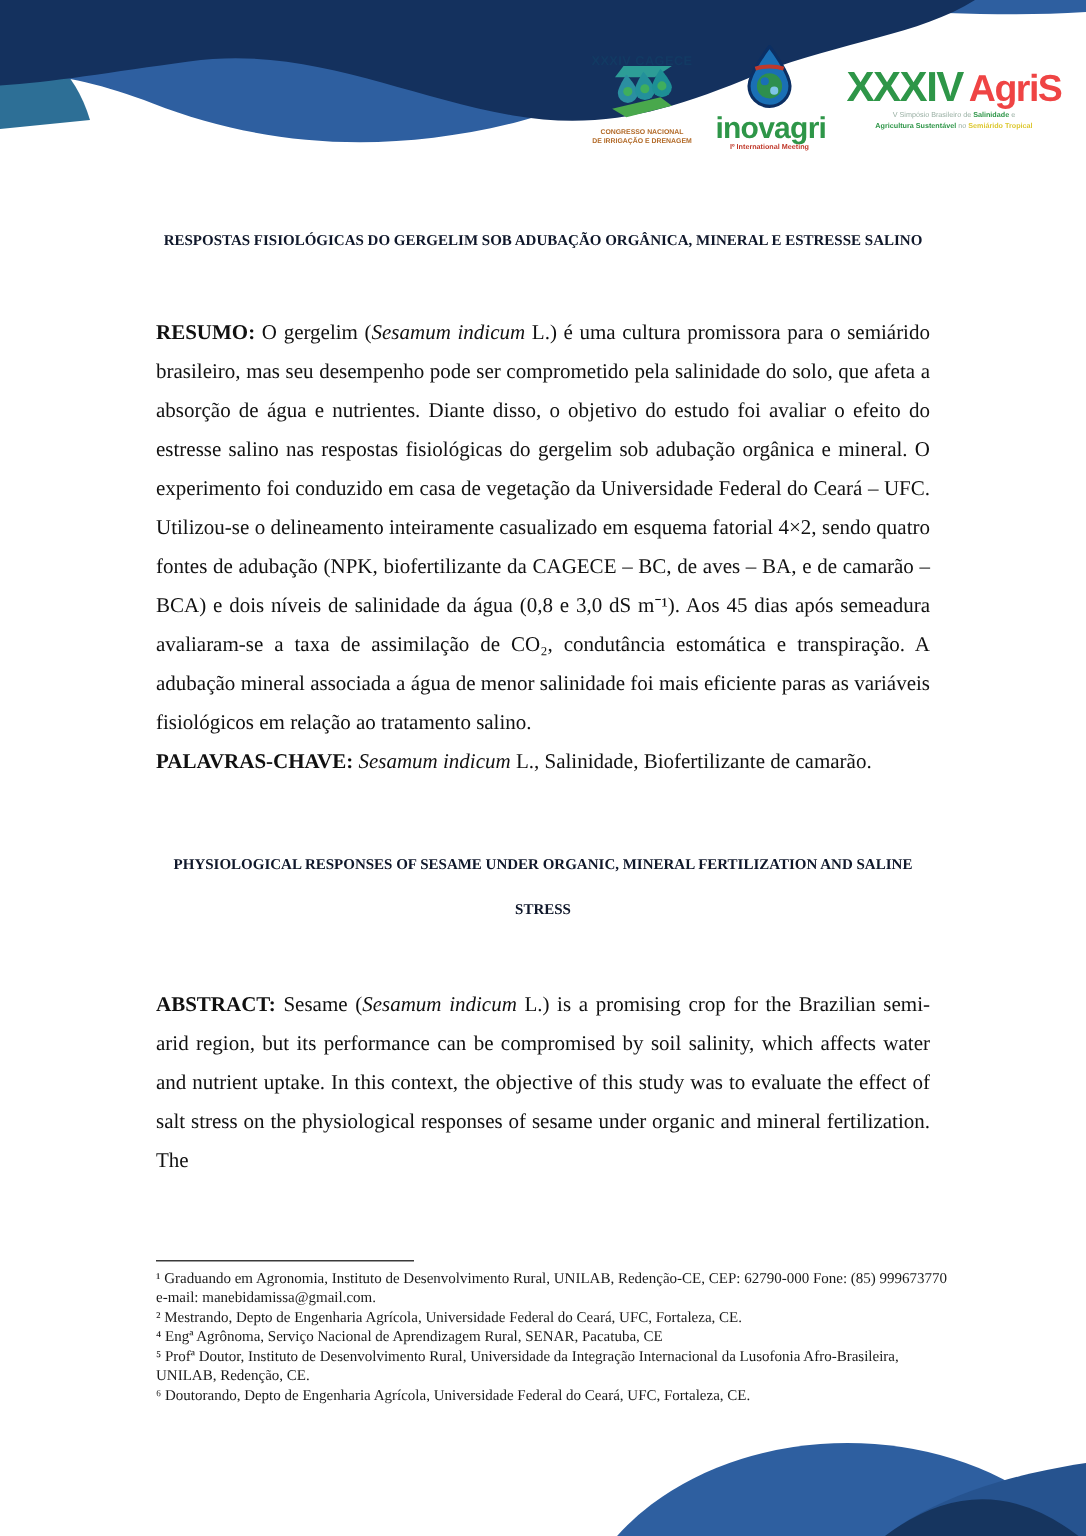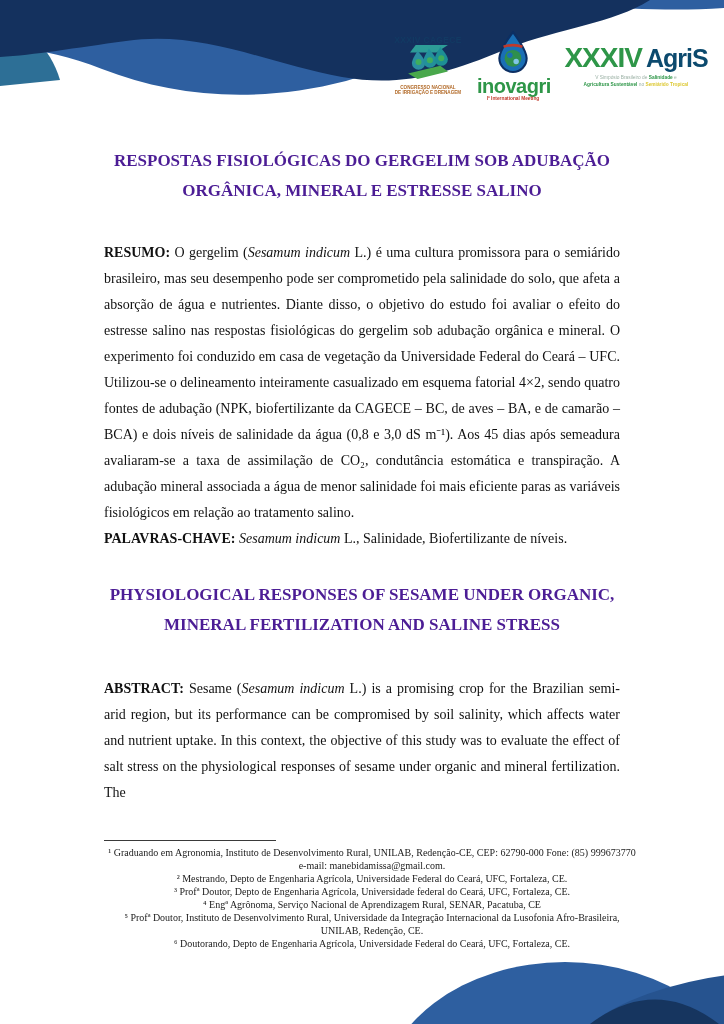--- a/index.html
+++ b/index.html
@@ -22,37 +22,37 @@
   .logo-inovagri{width:72px;text-align:center;line-height:1;}
   .inovagri-name{font-family:"Liberation Sans",sans-serif;font-weight:bold;
                  font-size:20px;color:#2e9648;letter-spacing:-.5px;}
   .inovagri-caption{font-family:"Liberation Sans",sans-serif;font-size:4.8px;
                     color:#c0392b;font-weight:bold;margin-top:1px;}
   .logo-vsbs{width:160px;text-align:center;line-height:1;}
   .vsbs-words{display:flex;justify-content:center;align-items:baseline;gap:4px;}
   .vsbs-green{font-family:"Liberation Sans",sans-serif;font-weight:bold;
               font-size:28px;color:#2e9648;letter-spacing:-1px;}
   .vsbs-yellow{font-family:"Liberation Sans",sans-serif;font-weight:bold;
-               font-size:25px;color:#0c4a6e;letter-spacing:-1px;}
+               font-size:25px;color:#ef4444;letter-spacing:-1px;}
   .vsbs-caption{font-family:"Liberation Sans",sans-serif;font-size:4.8px;
                 line-height:1.3;margin-top:3px;color:#9ab0a4;}
   
   .content{position:absolute;left:104px;width:516px;top:146px;}
-  .title{font-size:17px;font-weight:bold;text-align:center;
-         line-height:30px;margin:0;color:#4c1d95;}
+  .title{font-size:10px;font-weight:bold;text-align:center;
+         line-height:30px;margin:0;color:#0f172a;}
   .authors{font-size:14px;text-align:center;line-height:30px;margin:30px 0 0 0;}
   .para{font-size:14px;text-align:justify;line-height:26px;margin:0;}
   .resumo{margin-top:34px;}
   .keywords{margin-top:0;}
-  .title-en{margin-top:28px;}
+  .title-en{margin-top:40px;}
   .abstract{margin-top:36px;}
   
   .footnotes{position:absolute;left:104px;width:536px;top:840px;}
   .fn-rule{width:172px;border-top:1.5px solid #3a3a3a;margin:0 0 5px 0;}
-  .fn{font-size:10px;line-height:13px;text-align:center;color:#1a1a1a;margin:0;font-family:Liberation Serif, serif;}
+  .fn{font-size:10px;line-height:13px;text-align:left;color:#1a1a1a;margin:0;font-family:Liberation Serif, serif;}
 </style>
 </head>
 <body>
 
 <div class="page">
 
   <svg class="wave-top" viewBox="0 0 724 118" aria-hidden="true">
     <path d="M0 14 C26 28 50 46 60 80 L0 86 Z" fill="#2d6f96"></path>
     <path d="M0 0 H724 V8 C648 13 596 3 524 11 C452 19 424 60 346 81 C256 104 174 97 102 69 C60 53 24 46 0 52 Z" fill="#2e5fa0"></path>
     <path d="M0 0 H650 C612 24 558 28 504 50 C444 75 400 87 342 77 C268 64 204 30 126 41 C74 48 34 55 0 57 Z" fill="#14315e"></path>
@@ -105,28 +105,27 @@
         <div><span style="color: rgb(154, 176, 164);">V Simpósio Brasileiro de </span><span style="font-weight: bold; color: rgb(46, 150, 72);">Salinidade</span><span style="color: rgb(154, 176, 164);"> e</span></div>
         <div><span style="font-weight: bold; color: rgb(46, 150, 72);">Agricultura Sustentável</span><span style="color: rgb(154, 176, 164);"> no </span><span style="font-weight: bold; color: rgb(221, 200, 50);">Semiárido Tropical</span></div>
       </div>
     </div>
 
   </div>
 
   <div class="content">
     <h1 class="title">RESPOSTAS FISIOLÓGICAS DO GERGELIM SOB ADUBAÇÃO ORGÂNICA, MINERAL E ESTRESSE SALINO</h1>
     <p class="para resumo"><span style="font-weight: bold;">RESUMO: </span><span>O gergelim (</span><span style="font-style: italic;">Sesamum indicum</span><span> L.) é uma cultura promissora para o semiárido brasileiro, mas seu desempenho pode ser comprometido pela salinidade do solo, que afeta a absorção de água e nutrientes. Diante disso, o objetivo do estudo foi avaliar o efeito do estresse salino nas respostas fisiológicas do gergelim sob adubação orgânica e mineral. O experimento foi conduzido em casa de vegetação da Universidade Federal do Ceará – UFC. Utilizou-se o delineamento inteiramente casualizado em esquema fatorial 4×2, sendo quatro fontes de adubação (NPK, biofertilizante da CAGECE – BC, de aves – BA, e de camarão – BCA) e dois níveis de salinidade da água (0,8 e 3,0 dS m⁻¹). Aos 45 dias após semeadura avaliaram-se a taxa de assimilação de CO₂, condutância estomática e transpiração. A adubação mineral associada a água de menor salinidade foi mais eficiente paras as variáveis fisiológicos em relação ao tratamento salino.</span></p>
-    <p class="para keywords"><span style="font-weight: bold;">PALAVRAS-CHAVE: </span><span style="font-style: italic;">Sesamum indicum</span><span> L., Salinidade, Biofertilizante de níveis.</span></p>
+    <p class="para keywords"><span style="font-weight: bold;">PALAVRAS-CHAVE: </span><span style="font-style: italic;">Sesamum indicum</span><span> L., Salinidade, Biofertilizante de camarão.</span></p>
     <h1 class="title title-en">PHYSIOLOGICAL RESPONSES OF SESAME UNDER ORGANIC, MINERAL FERTILIZATION AND SALINE STRESS</h1>
     <p class="para abstract"><span style="font-weight: bold;">ABSTRACT: </span><span>Sesame (</span><span style="font-style: italic;">Sesamum indicum</span><span> L.) is a promising crop for the Brazilian semi-arid region, but its performance can be compromised by soil salinity, which affects water and nutrient uptake. In this context, the objective of this study was to evaluate the effect of salt stress on the physiological responses of sesame under organic and mineral fertilization. The</span></p>
   </div>
 
   <div class="footnotes">
     <div class="fn-rule"></div>
     <p class="fn">¹ Graduando em Agronomia, Instituto de Desenvolvimento Rural, UNILAB, Redenção-CE, CEP: 62790-000 Fone: (85) 999673770 e-mail: manebidamissa@gmail.com.</p>
     <p class="fn">² Mestrando, Depto de Engenharia Agrícola, Universidade Federal do Ceará, UFC, Fortaleza, CE.</p>
-    <p class="fn">³ Profª Doutor, Depto de Engenharia Agrícola, Universidade federal do Ceará, UFC, Fortaleza, CE.</p>
     <p class="fn">⁴ Engª Agrônoma, Serviço Nacional de Aprendizagem Rural, SENAR, Pacatuba, CE</p>
     <p class="fn">⁵ Profª Doutor, Instituto de Desenvolvimento Rural, Universidade da Integração Internacional da Lusofonia Afro-Brasileira, UNILAB, Redenção, CE.</p>
     <p class="fn">⁶ Doutorando, Depto de Engenharia Agrícola, Universidade Federal do Ceará, UFC, Fortaleza, CE.</p>
   </div>
 
 </div>
 
 </body></html>

